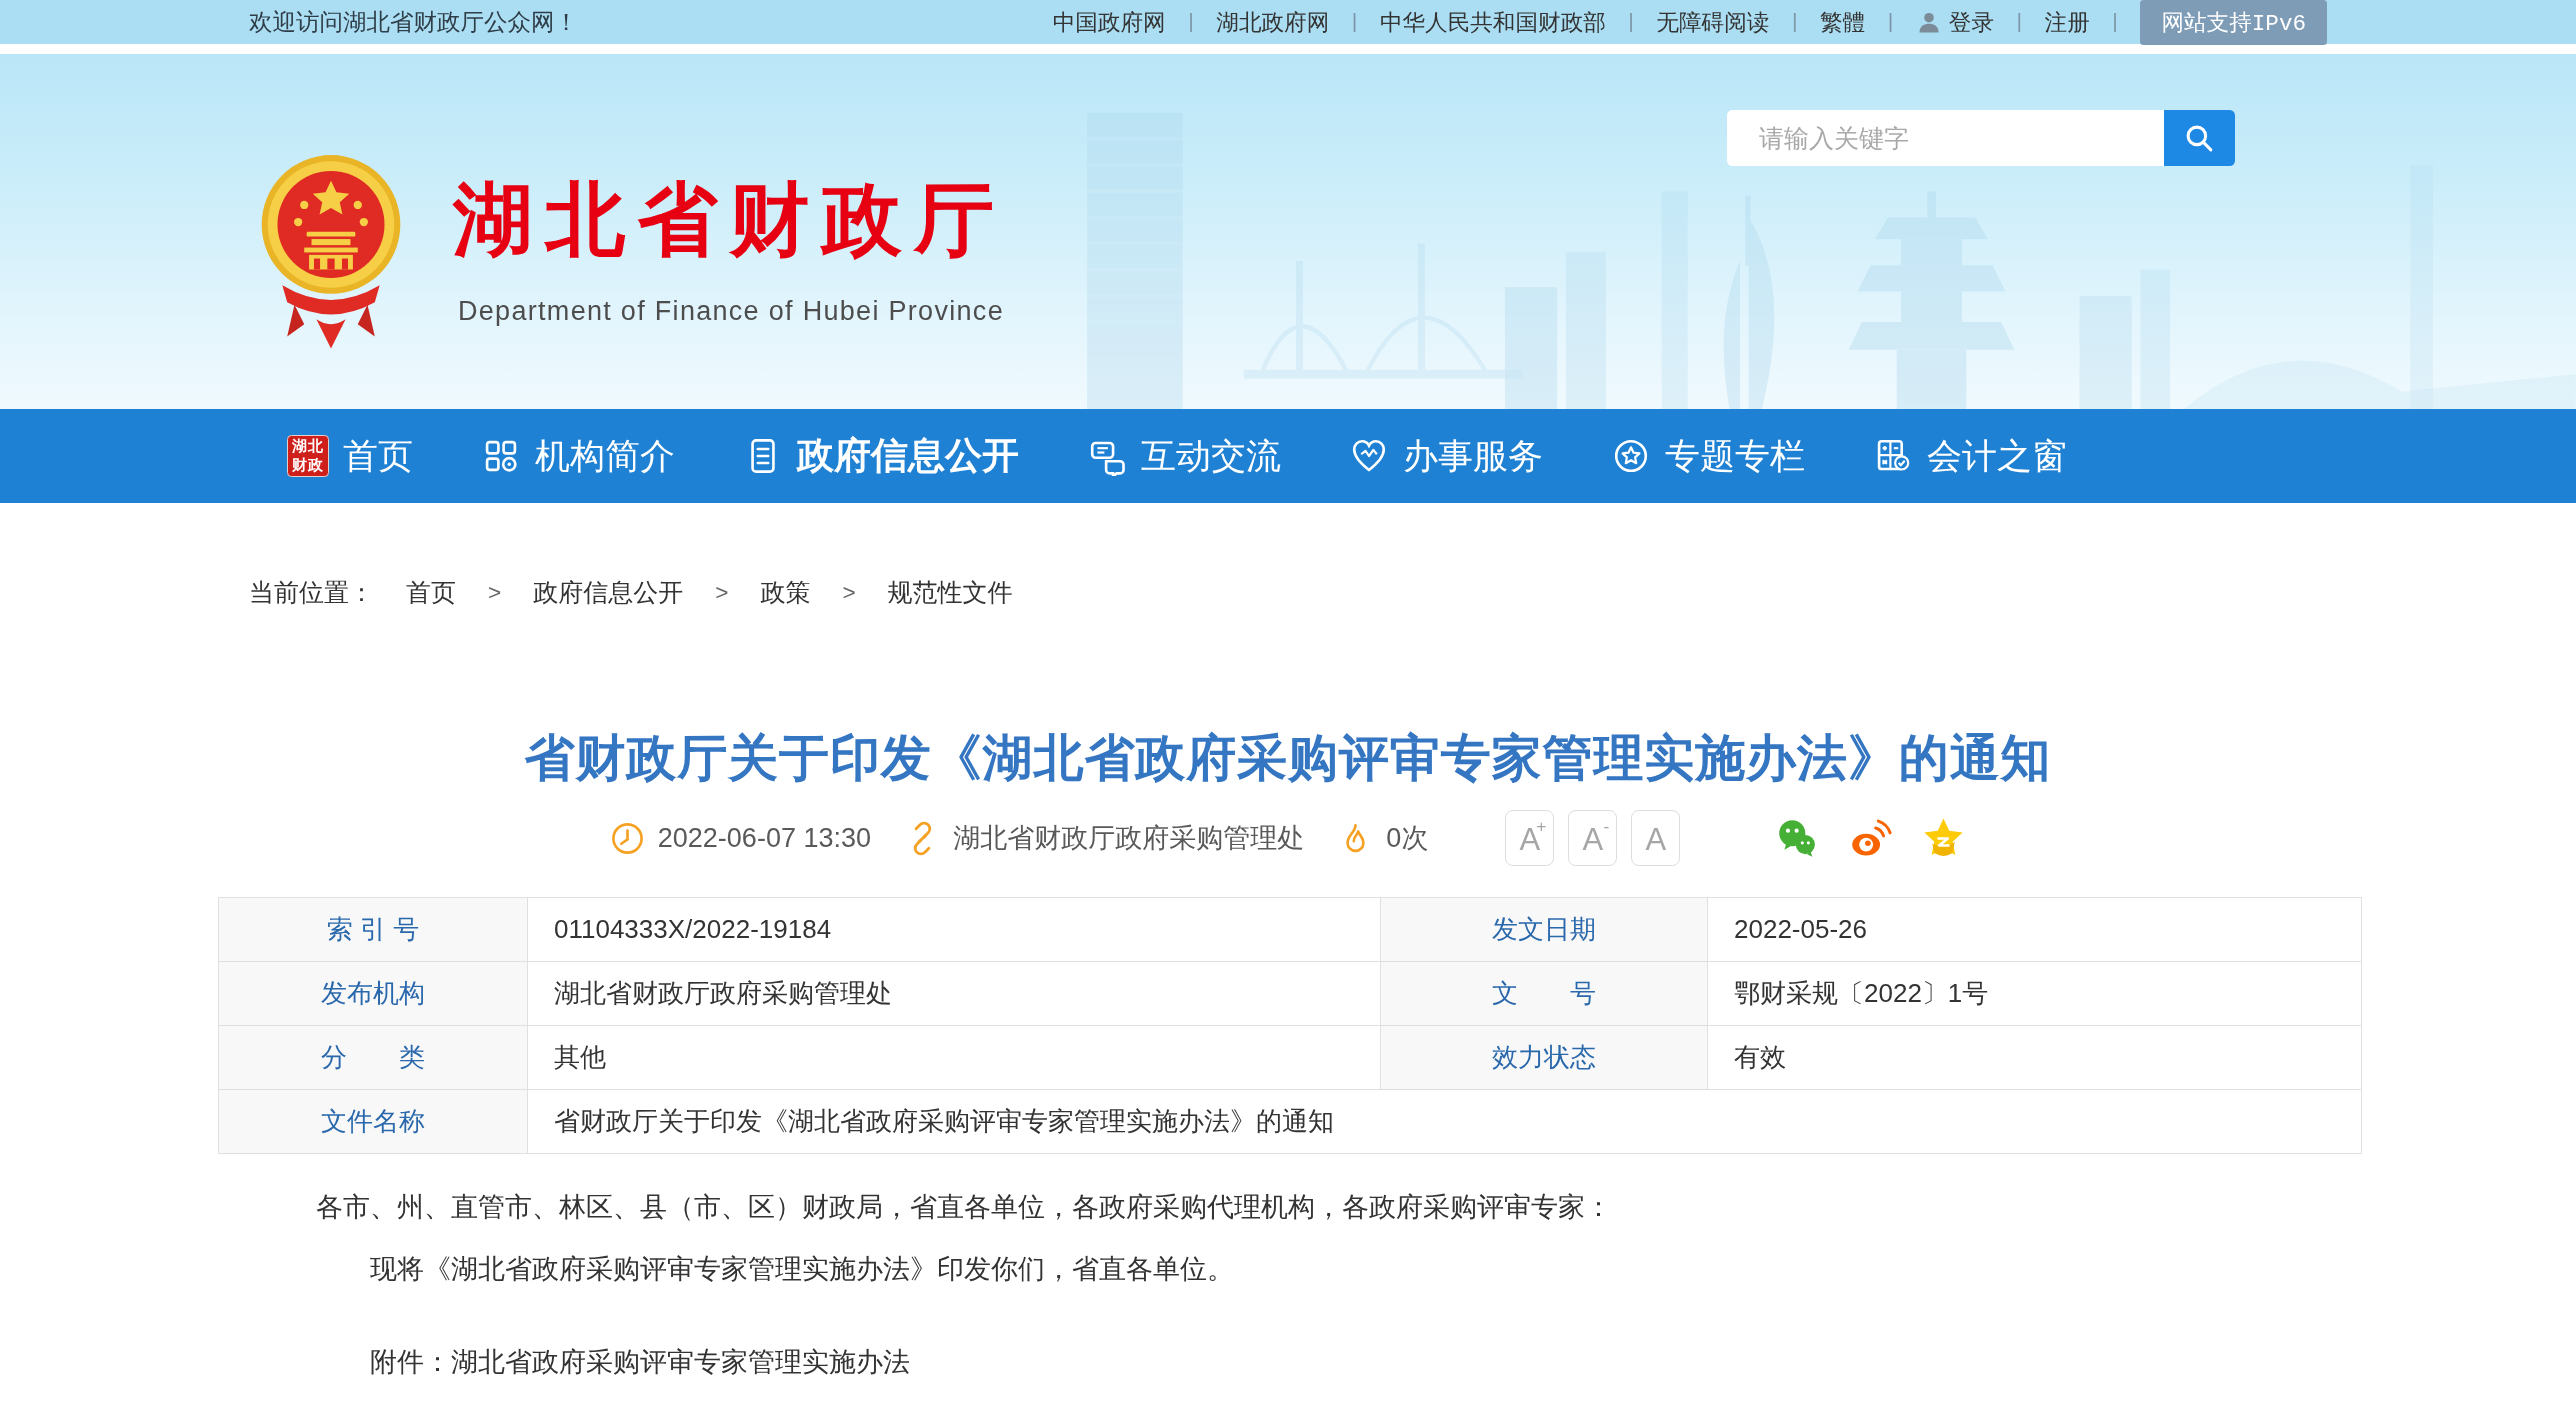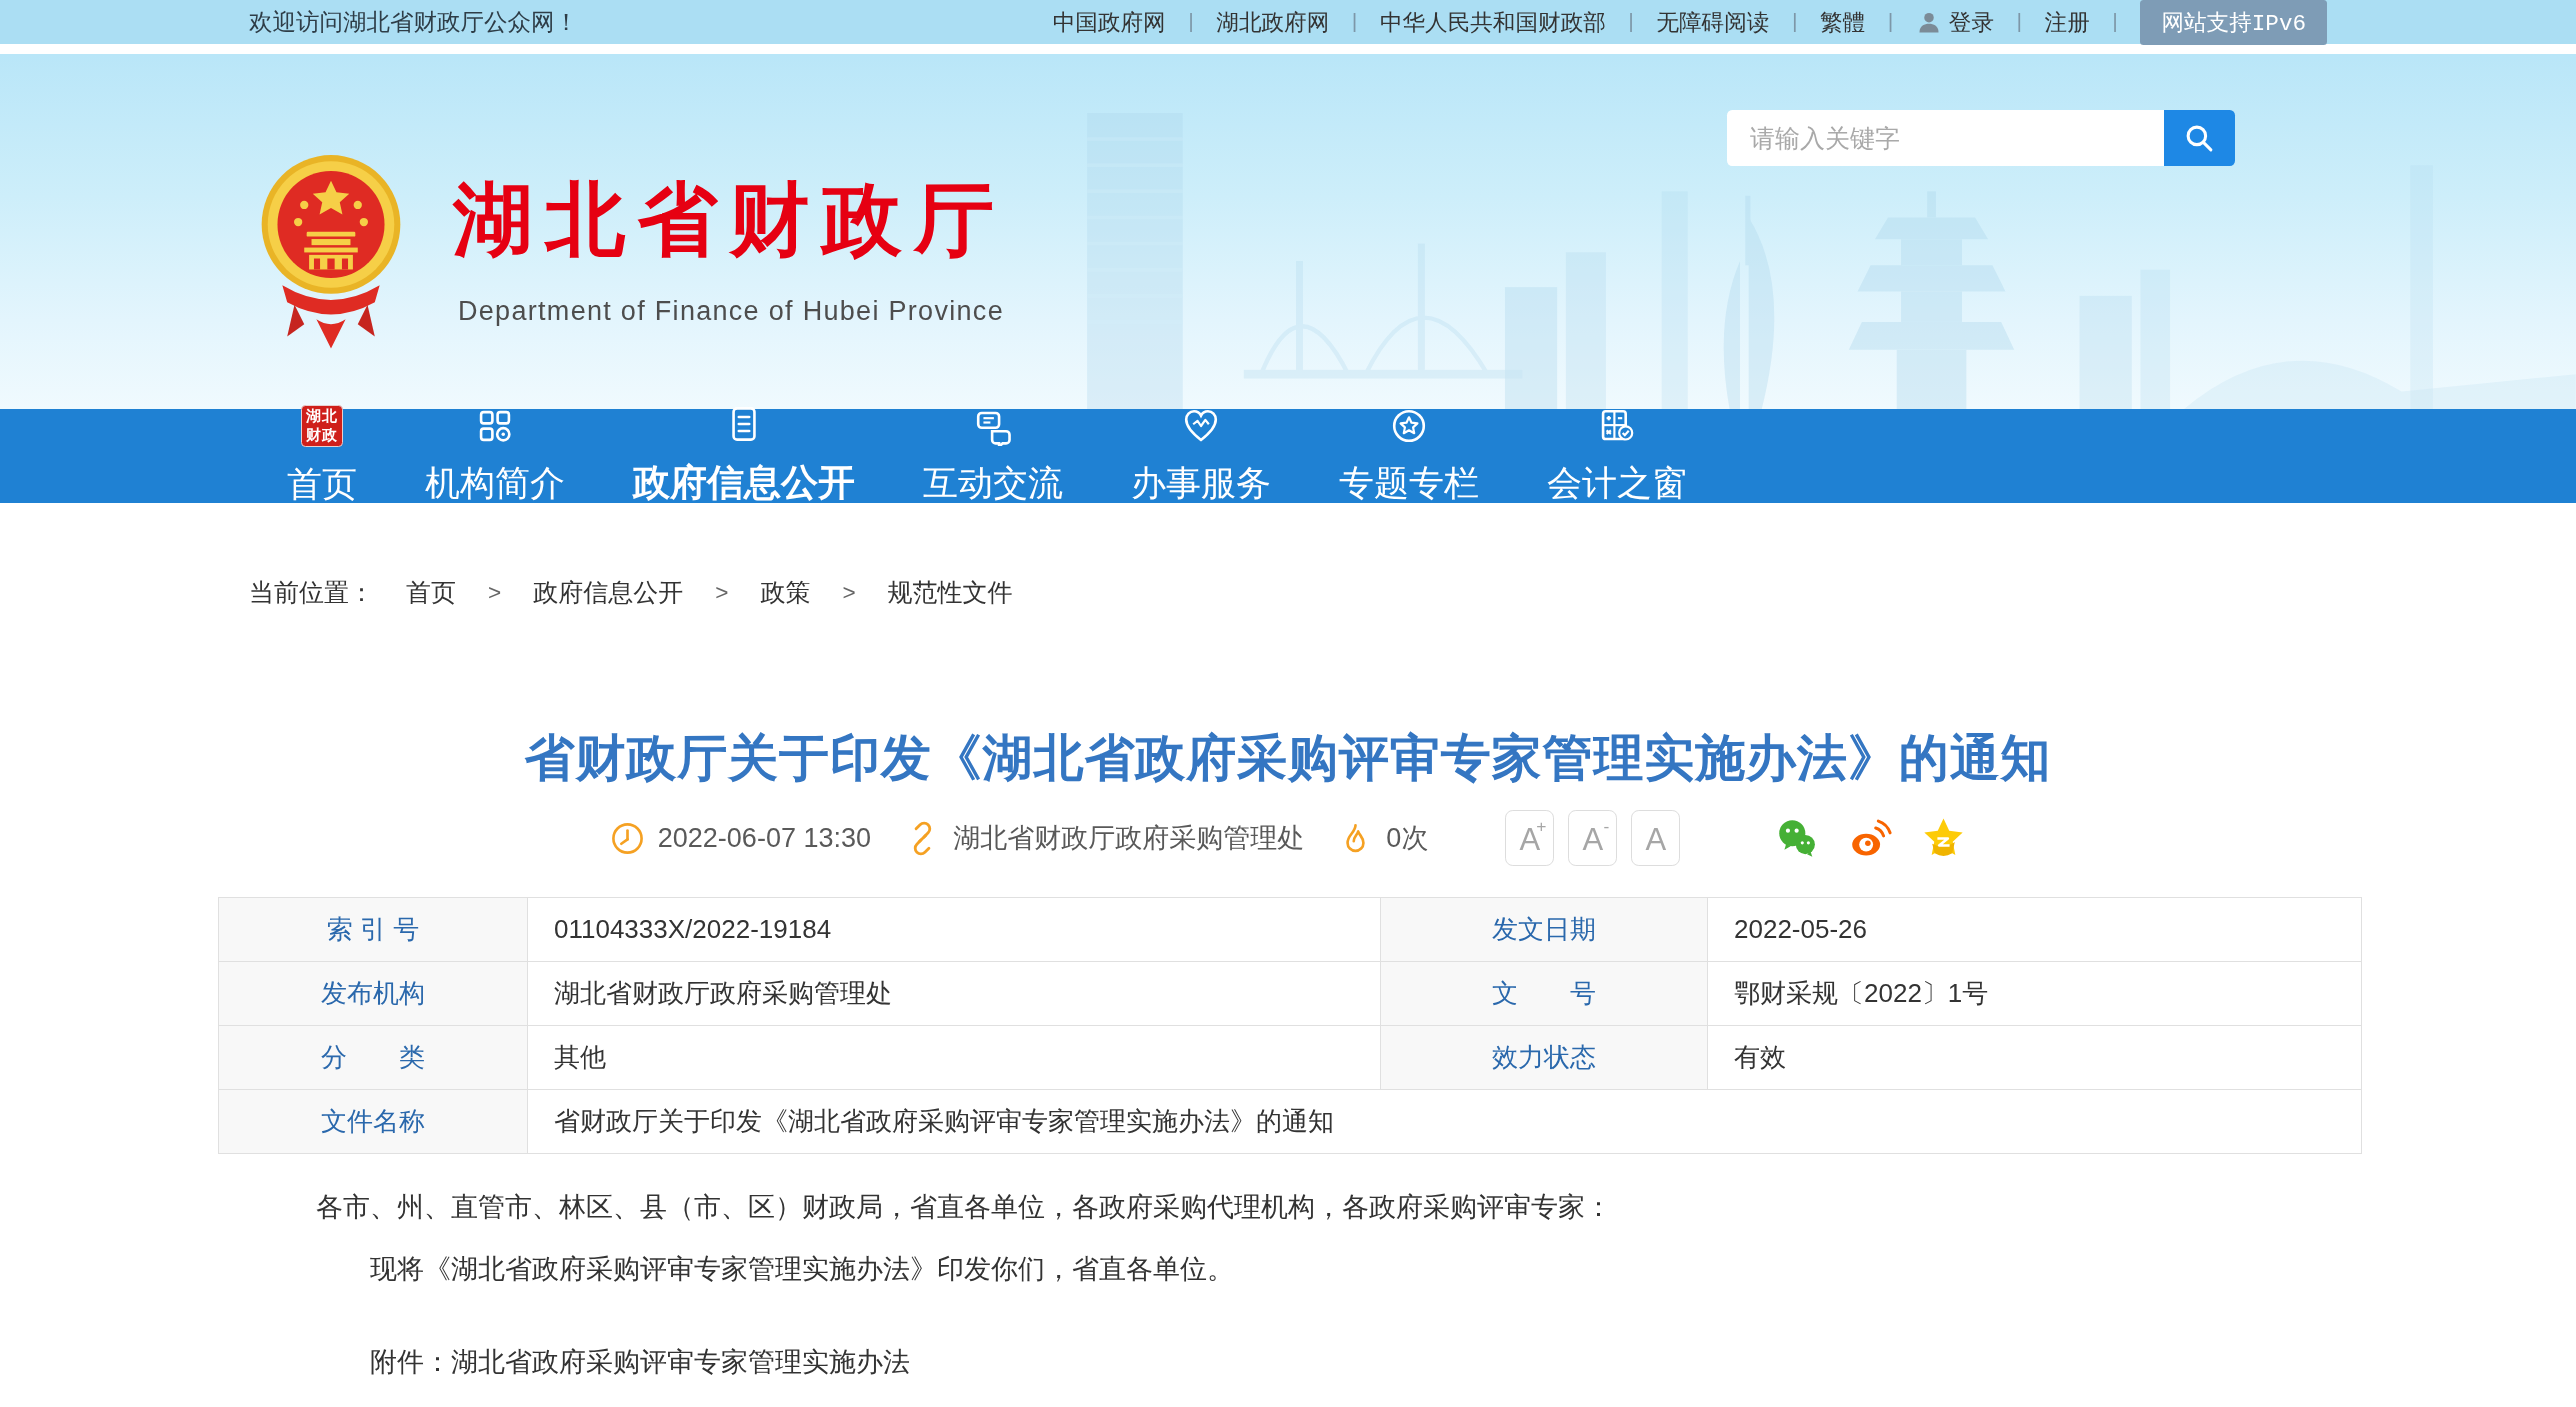--- a/index.html
+++ b/index.html
@@ -20,30 +20,30 @@
   
   .header { position:absolute; top:54px; left:0; width:100%; height:355px;
             background:linear-gradient(180deg,#b9e6f8 0%,#cdeefa 40%,#e3f5fd 75%,#f0fafe 100%); }
   .skyline { position:absolute; right:0; bottom:0; width:1524px; height:296px; opacity:.55; }
   .emblem { position:absolute; left:258px; top:87px; width:146px; height:218px; }
   .site-title { position:absolute; left:453px; top:113px; font-family:"DejaVu Serif","Liberation Serif",serif;
                 font-weight:bold; font-size:80px; color:#e60012; letter-spacing:12.2px; }
   .site-subtitle { position:absolute; left:458px; top:242px; font-size:27px; color:#4d4d4d; letter-spacing:1.3px; }
   .search-wrap { position:absolute; left:1727px; top:56px; display:flex; }
   .search-input { width:437px; height:56px; border:none; outline:none; background:#fff;
-                  border-radius:5.2px 0 0 5.2px; padding:0 23px; font-size:25px; color:#333;
+                  border-radius:5.2px 0 0 5.2px; padding:0 32px; font-size:25px; color:#333;
                   font-family:"Liberation Sans","DejaVu Sans",sans-serif; }
   .search-input::placeholder { color:#a9a9a9; }
   .search-btn { width:71px; height:56px; background:#1e88e5; border:none; border-radius:0 5.2px 5.2px 0;
                 display:flex; align-items:center; justify-content:center; cursor:pointer; }
 
   
   .nav { position:absolute; top:409px; left:0; width:100%; height:94px; background:#1f81d3;
          display:flex; align-items:center; padding-left:287px; gap:68px; }
-  .nav-item { display:flex; align-items:center; gap:14px; color:#fff; font-size:35px; cursor:pointer; white-space:nowrap;flex-direction:column; }
+  .nav-item { display:flex; align-items:center; gap:14px; color:#fff; font-size:35px; cursor:pointer; white-space:nowrap; }
   .nav-item.active { font-weight:bold; font-size:37px; }
   .nav-icon { width:40px; height:40px; flex:0 0 auto; }
   .seal-icon { width:42px; height:42px; background:#cf1f1a; border-radius:4.4px; border:1.7px solid #e8cfcf;
                display:flex; flex-direction:column; align-items:center; justify-content:center;
                font-size:15px; line-height:1.25; color:#fff; font-weight:bold; letter-spacing:0.9px; }
 
   
   .content { position:absolute; top:503px; left:0; width:100%; height:904px; background:#fff; }
   .breadcrumb { position:absolute; left:249px; top:73px; font-size:25px; color:#333; display:flex; gap:32px; align-items:center; }
   .breadcrumb a { color:#333; text-decoration:none; cursor:pointer; }

